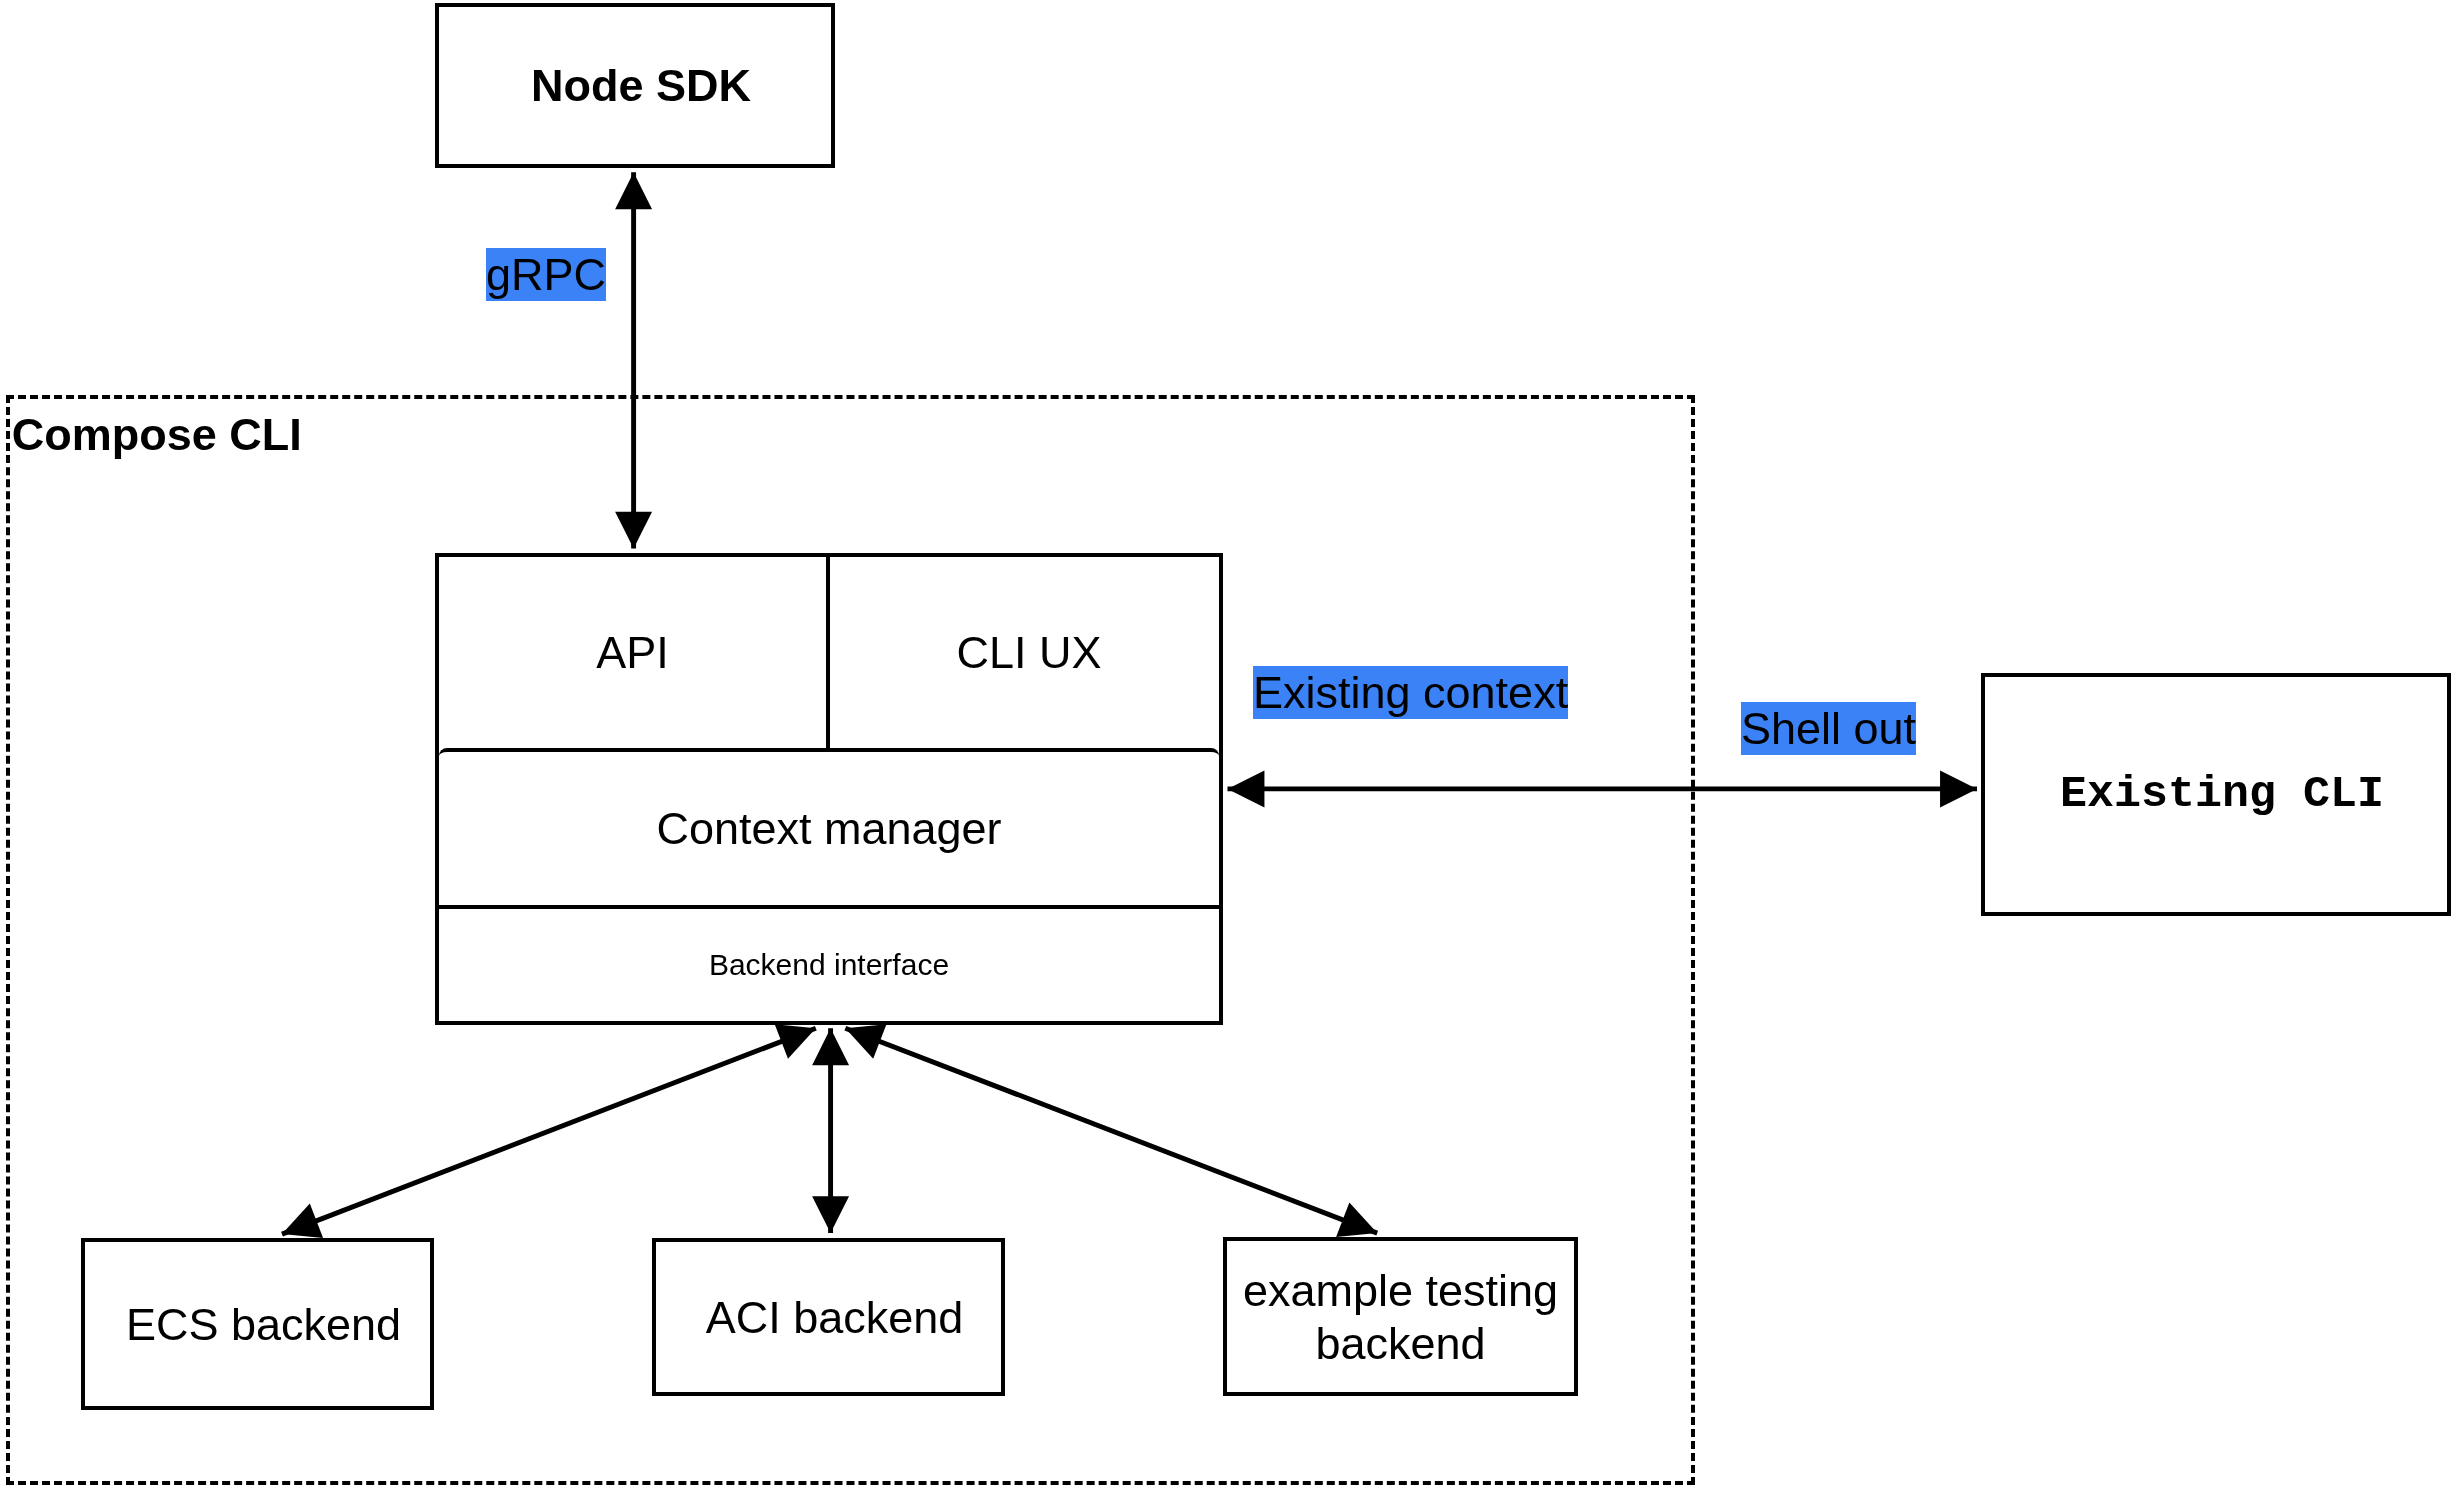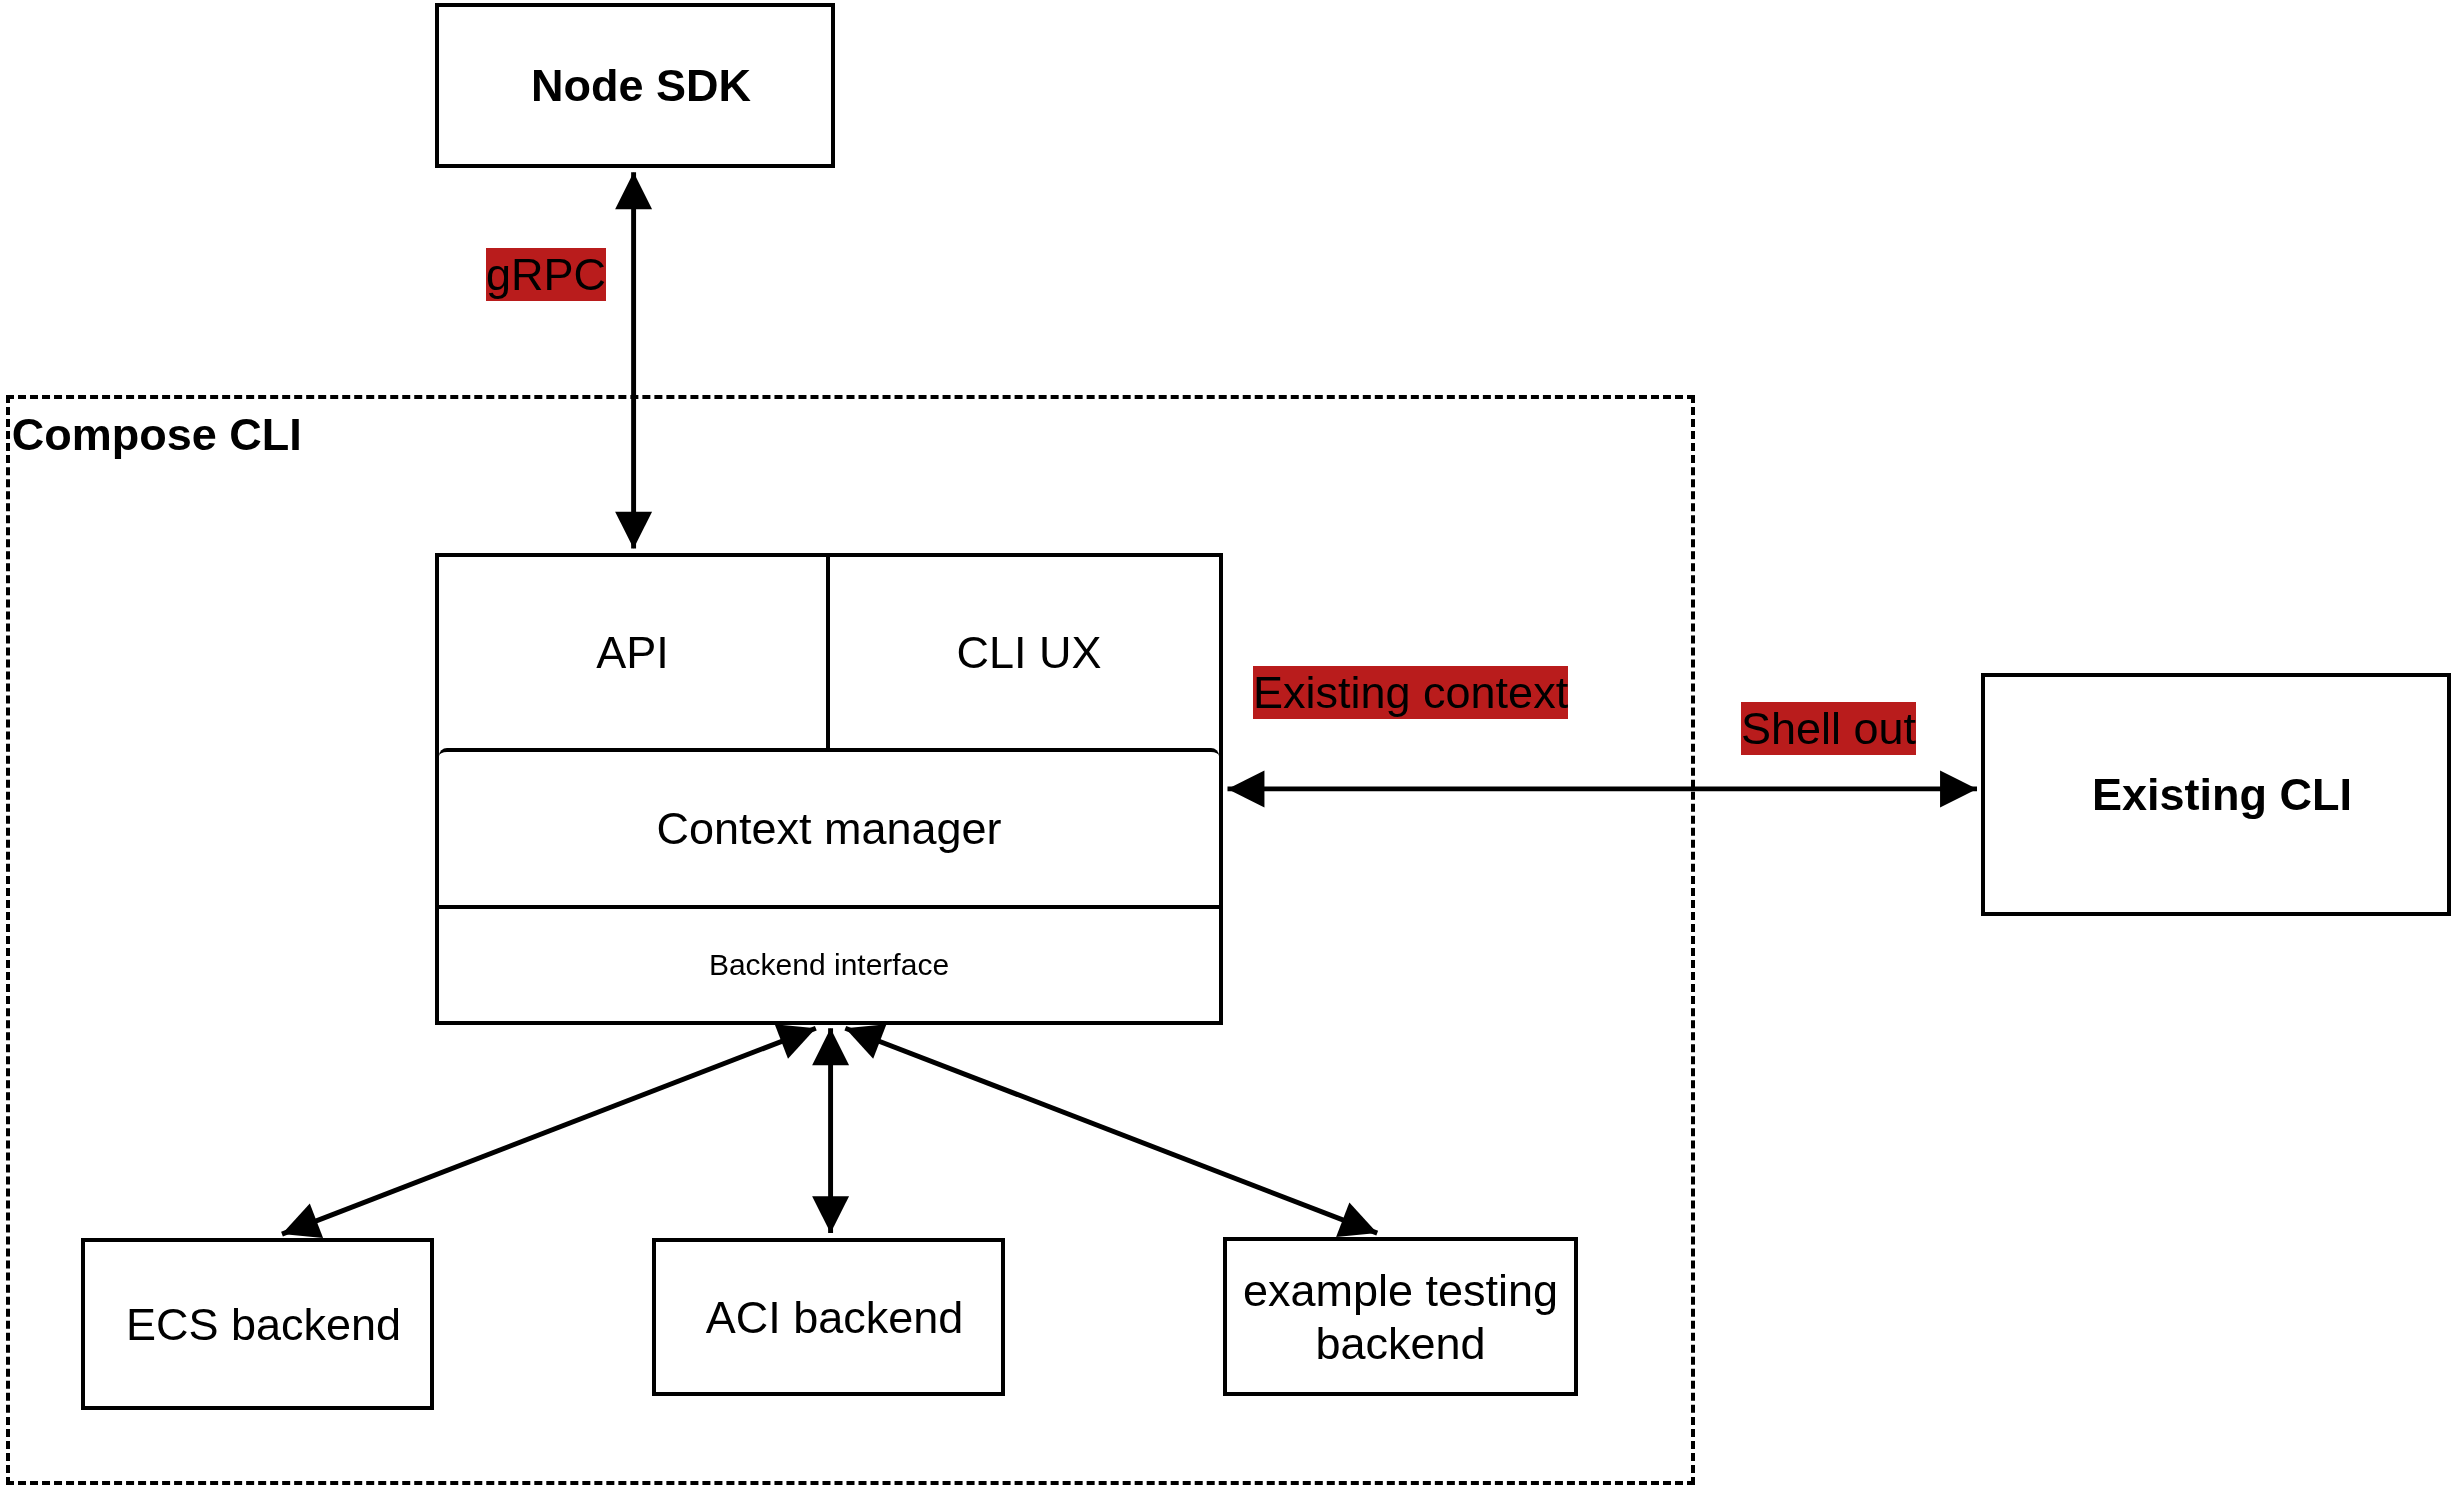--- a/index.html
+++ b/index.html
@@ -76,34 +76,34 @@
     border-radius: 8px;
   }
   #stack .row3 {
     box-sizing: border-box;
     flex: 1; border-top: 4.9px solid #000000;
     display: flex; align-items: center; justify-content: center;
     font-size: 30px;
   }
 
   
-  #existing-cli { left: 1981px; top: 673px; width: 470px; height: 243px; }
+  #existing-cli { left: 1981px; top: 673px; width: 470px; height: 243px; font-family: Liberation Mono, monospace; }
 
   
   #ecs-backend { left: 81px;  top: 1238px; width: 353px; height: 172px; }
   #aci-backend { left: 652px; top: 1238px; width: 353px; height: 158px; }
   #example-backend { left: 1223px; top: 1237px; width: 355px; height: 159px; padding: 0 3.9px; }
 
   
   .edge-label {
     position: absolute;
     font-size: 45px;
     line-height: 53px;
     white-space: nowrap;
-    background: #b91c1c;
+    background: #3b82f6;
   }
   #grpc-label { left: 486px; top: 248px; }
   #existing-context-label { left: 1253px; top: 666px; }
   #shell-out-label { left: 1741px; top: 702px; }
 
   
   #arrows {
     position: absolute;
     left: 0; top: 0; width: 2455px; height: 1501px;
     pointer-events: none;

